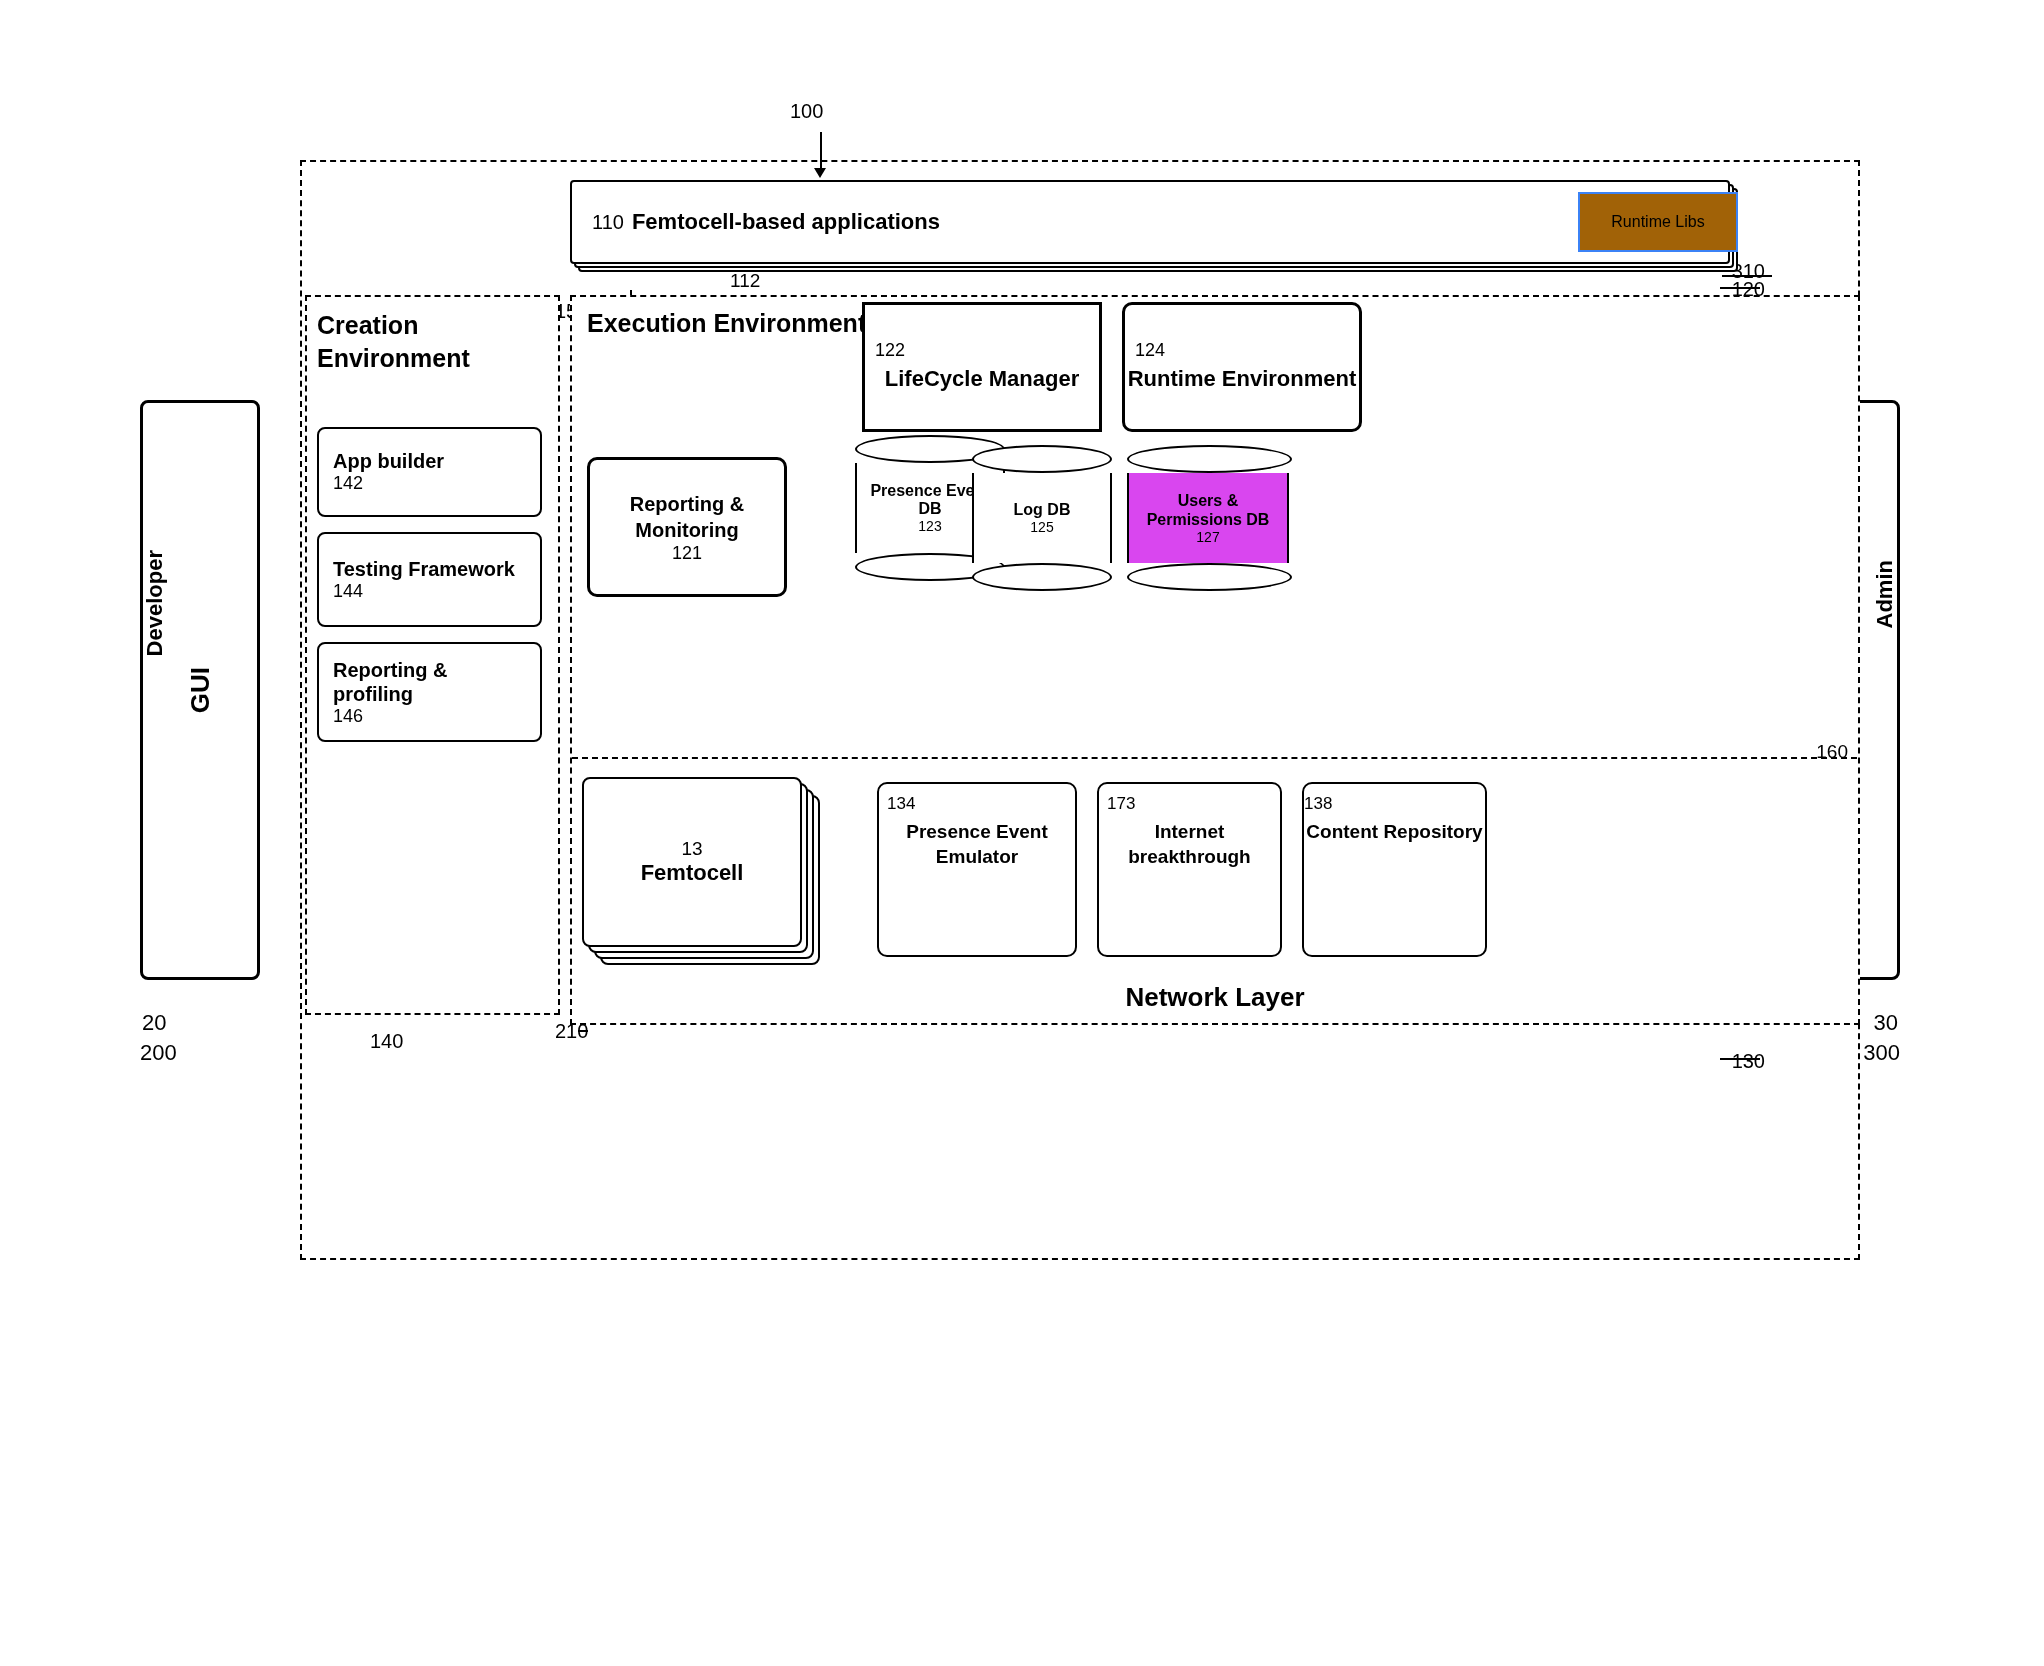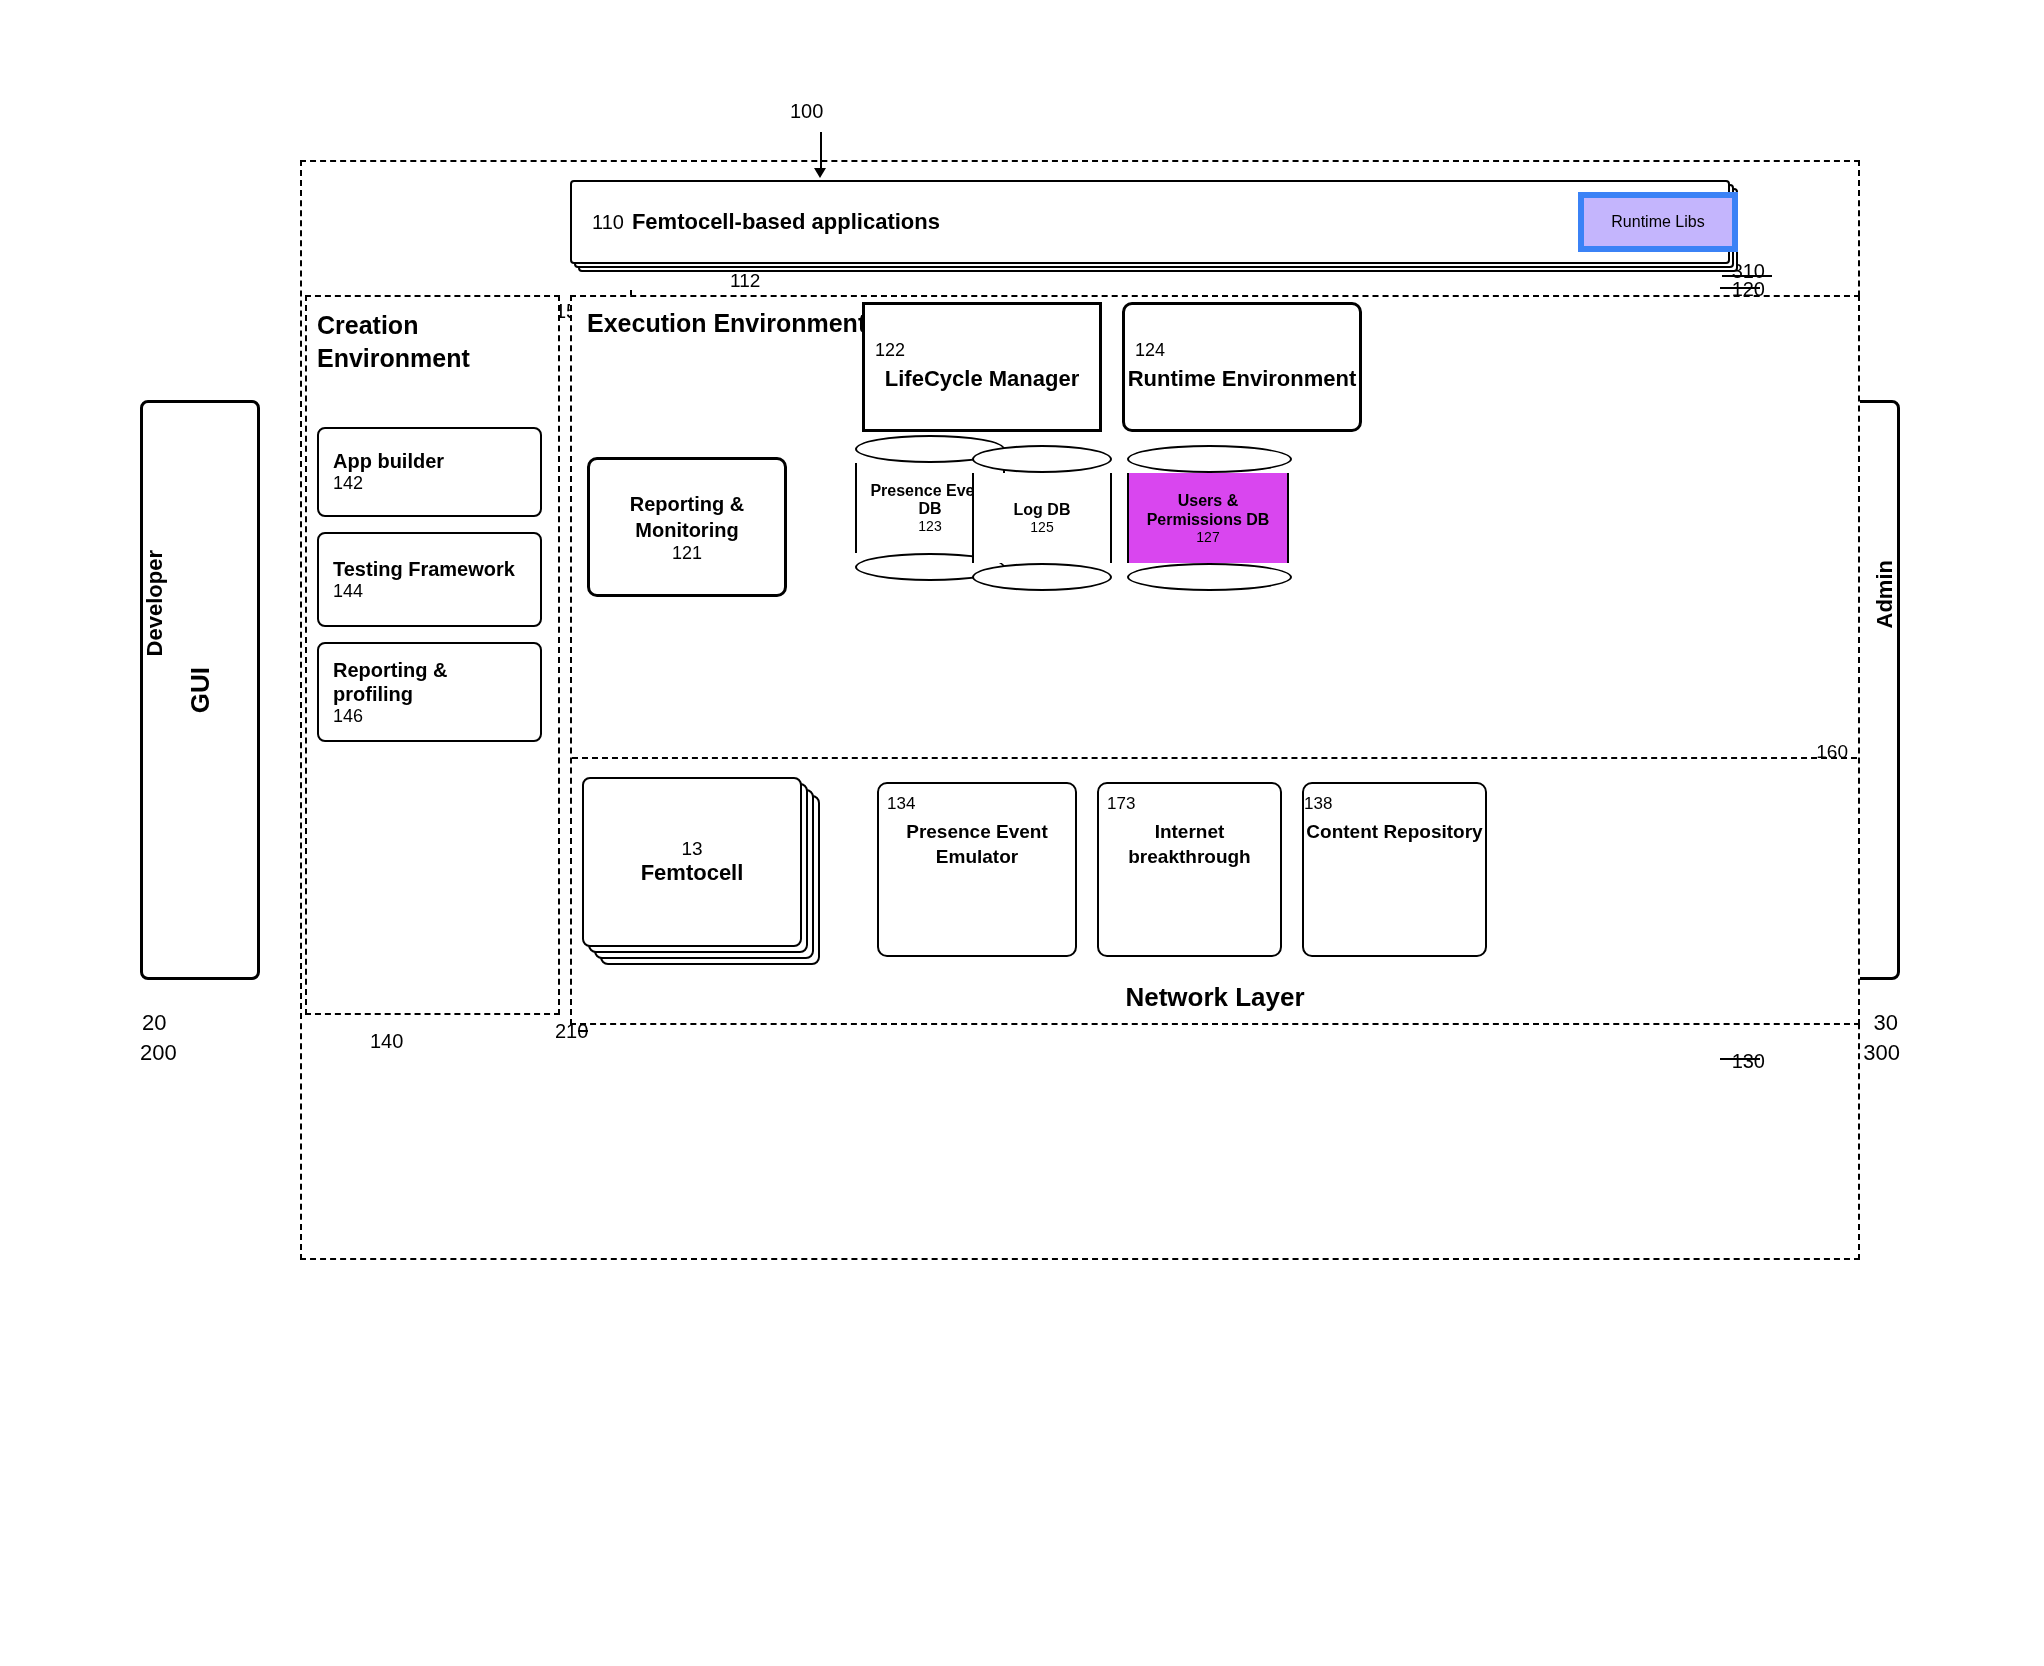--- a/index.html
+++ b/index.html
@@ -70,21 +70,21 @@
   <div style="position:absolute; top:195px; right:148px; width:50px; height:2px; background:#000;"></div>
 
   <div style="position:absolute; top:100px; left:450px; width:1200px; height:100px;">
 
     <div style="position:absolute; top:8px; left:8px; width:1160px; height:84px; border:2px solid #000; border-radius:4px; background:#fff;"></div>
     <div style="position:absolute; top:4px; left:4px; width:1160px; height:84px; border:2px solid #000; border-radius:4px; background:#fff;"></div>
     <div style="position:absolute; top:0; left:0; width:1160px; height:84px; border:2px solid #000; border-radius:4px; background:#fff; display:flex; align-items:center; padding-left:20px;">
       <span style="font-size:20px; margin-right:8px;">110</span>
       <span style="font-size:22px; font-weight:bold;">Femtocell-based applications</span>
 
-      <div style="position:absolute; right:-10px; top:10px; width:160px; height:60px; border:6px solid #3b82f6; background:#c4b5fd; display:flex; align-items:center; justify-content:center;">
+      <div style="position:absolute; right:-10px; top:10px; width:160px; height:60px; border:2px solid #3b82f6; background:#a16207; display:flex; align-items:center; justify-content:center;">
         <span style="font-size:16px;">Runtime Libs</span>
       </div>
     </div>
   </div>
 
   <div style="position:absolute; top:190px; left:610px; font-size:19px;">112</div>
 
   <div style="position:absolute; top:220px; left:435px; font-size:20px;">150</div>
   <div style="position:absolute; top:230px; left:456px; width:55px; height:2px; background:#000;"></div>
   <div style="position:absolute; top:210px; left:510px; width:2px; height:25px; background:#000;"></div>

